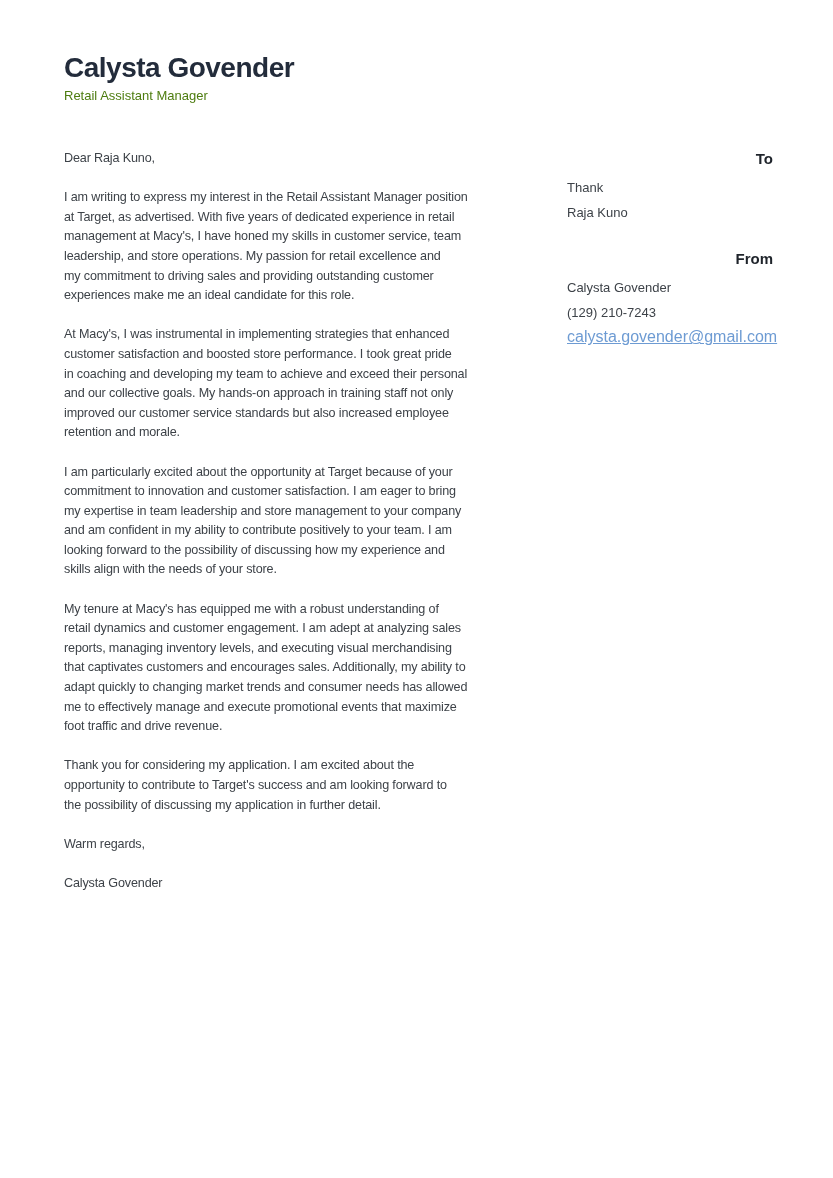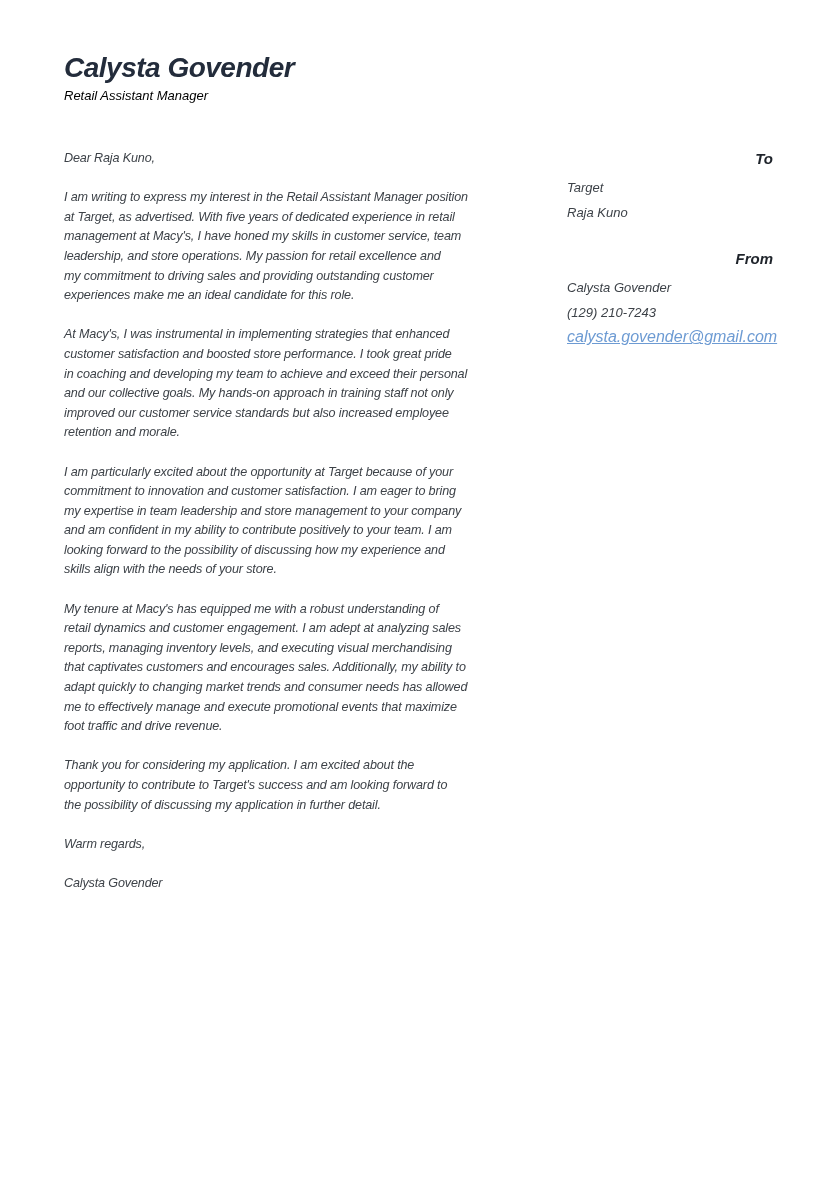--- a/index.html
+++ b/index.html
@@ -9,36 +9,35 @@
   }
   .page {
     position: relative;
     width: 833px;
     height: 1178px;
     background: #ffffff;
     font-family: "Liberation Sans", sans-serif;
     box-sizing: border-box;
     padding: 52px 60px 0 64px;
     overflow: hidden;
-    font-style: italic;
   }
   
   .doc-header h1 {
     margin: 0;
     font-size: 28px;
     line-height: 32px;
     font-weight: bold;
     letter-spacing: -0.5px;
     color: #232c3b;
   }
   .doc-header .job-title {
     margin-top: 4px;
     font-size: 13px;
     line-height: 16px;
-    color: #000000;
+    color: #4d7c0f;
   }
   
   .content {
     display: flex;
     margin-top: 45px;
   }
   .letter-col {
     width: 478px;
     flex: 0 0 478px;
     font-size: 12.6px;
@@ -131,21 +130,21 @@
 opportunity to contribute to Target's success and am looking forward to
 the possibility of discussing my application in further detail.</p>
       <p class="closing">Warm regards,</p>
       <p class="signature">Calysta Govender</p>
     </div>
 
     <aside class="side-col">
 
       <section class="to-section">
         <h2 class="section-heading">To</h2>
-        <div class="section-item">Target</div>
+        <div class="section-item">Thank</div>
         <div class="section-item">Raja Kuno</div>
       </section>
 
       <section class="from-section">
         <h2 class="section-heading">From</h2>
         <div class="section-item">Calysta Govender</div>
         <div class="section-item">(129) 210-7243</div>
         <div class="section-item">
           <a class="email-link">calysta.govender@gmail.com</a>
         </div>

